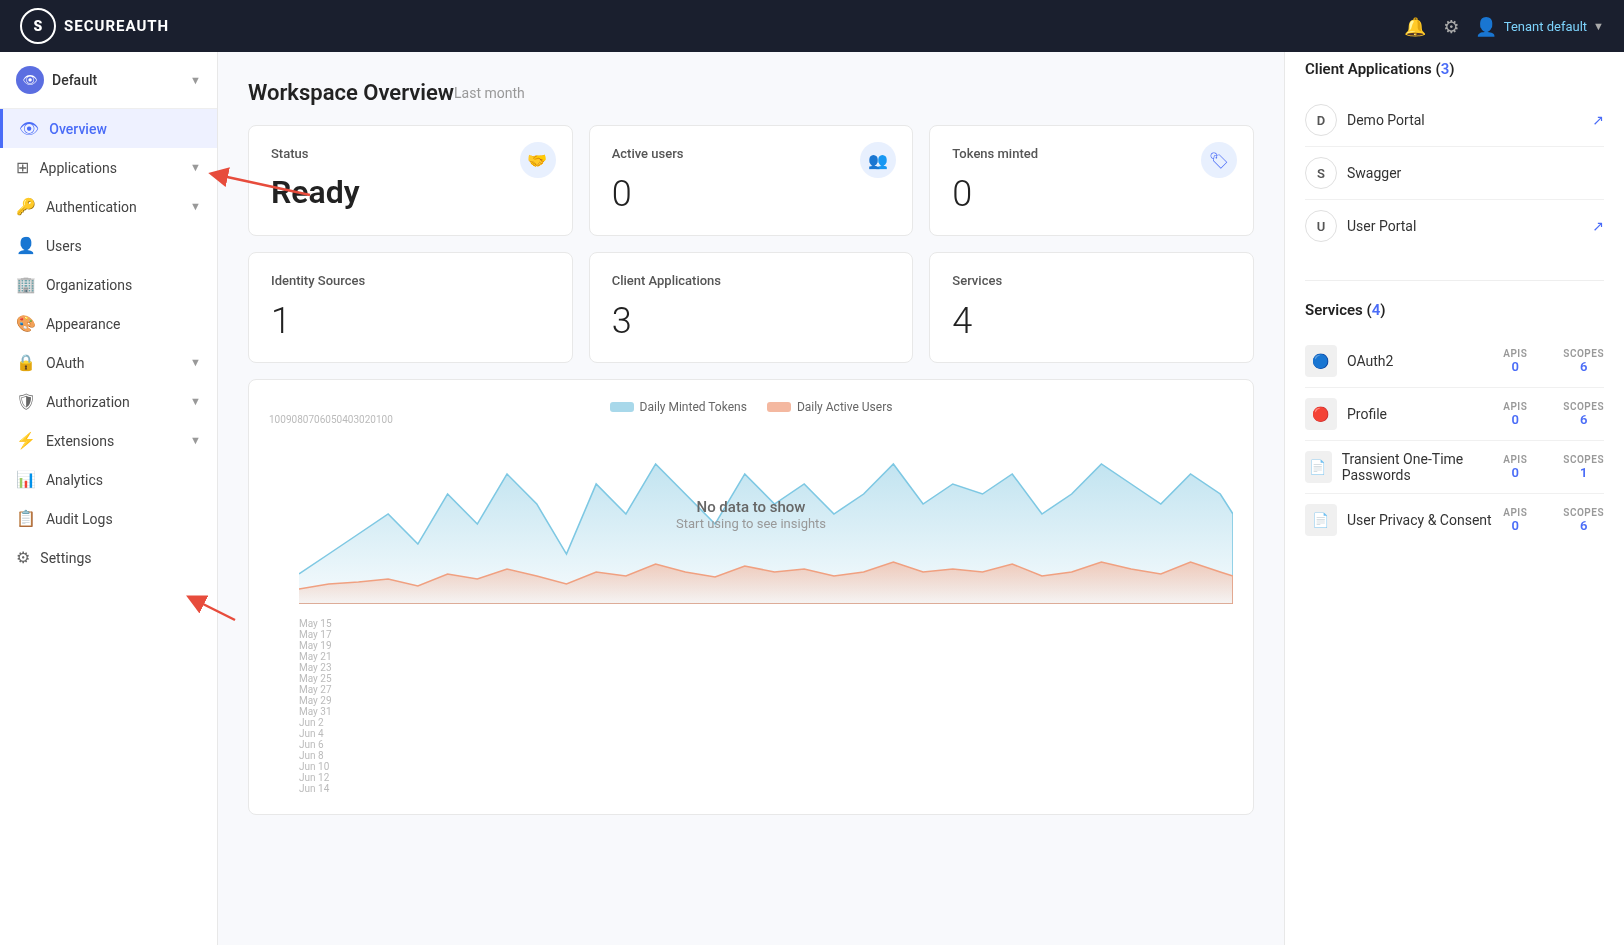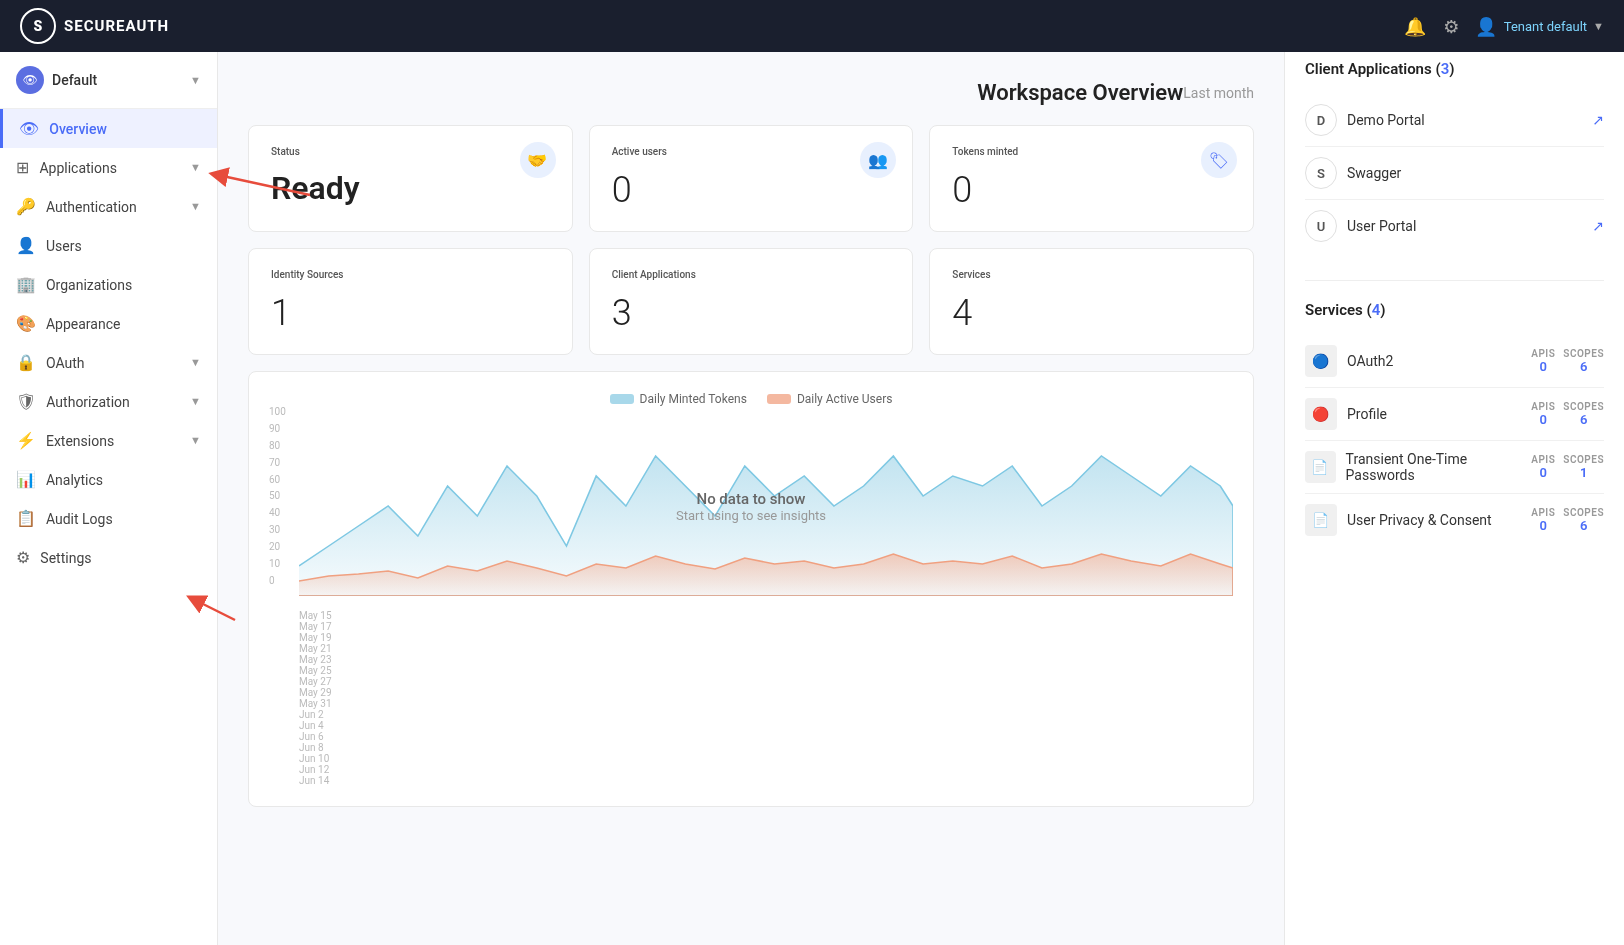--- a/index.html
+++ b/index.html
@@ -75,37 +75,37 @@
 
     
     .main {
       flex: 1;
       overflow-y: auto;
       padding: 28px 30px;
       background: #f8f9fc;
     }
 
     .page-header {
-      display: flex; align-items: center; justify-content: flex-end;
+      display: flex; align-items: center; justify-content: flex-start;
       margin-bottom: 20px;
     }
     .page-title { font-size: 22px; font-weight: 600; color: #222; }
     .last-month { font-size: 14px; color: #999; }
 
     
     .stats-row {
       display: grid; grid-template-columns: 1fr 1fr 1fr;
       gap: 16px; margin-bottom: 16px;
     }
     .stat-card {
       background: #fff; border: 1px solid #e8e8e8;
       border-radius: 8px; padding: 20px 22px;
       position: relative;
     }
-    .stat-label { font-size: 10px; color: #555; font-weight: 500; margin-bottom: 12px; }
+    .stat-label { font-size: 13px; color: #555; font-weight: 500; margin-bottom: 12px; }
     .stat-value { font-size: 36px; font-weight: 300; color: #222; }
     .stat-value.ready { font-size: 32px; font-weight: 600; }
     .stat-icon {
       position: absolute; top: 16px; right: 16px;
       width: 36px; height: 36px; border-radius: 50%;
       background: #e8f0fe; display: flex; align-items: center; justify-content: center;
       font-size: 16px; color: #4a6cf7;
     }
 
     
@@ -126,21 +126,21 @@
     .chart-no-data {
       position: absolute; top: 50%; left: 50%; transform: translate(-50%, -50%);
       text-align: center; z-index: 2;
     }
     .chart-no-data-title { font-size: 15px; color: #666; font-weight: 500; }
     .chart-no-data-sub { font-size: 13px; color: #999; }
 
     
     .chart-y-labels {
       position: absolute; left: 0; top: 0; bottom: 20px;
-      display: flex; flex-direction: column; justify-content: space-between;
+      display: flex; flex-direction: row; justify-content: space-between;
       font-size: 10px; color: #bbb;
     }
     .chart-x-labels {
       display: flex; justify-content: space-between;
       font-size: 10px; color: #bbb; margin-top: 4px;
       padding-left: 30px;
       flex-direction: column;
     }
 
     
@@ -183,21 +183,21 @@
     .service-item-row {
       display: flex; align-items: center; justify-content: space-between;
     }
     .service-item-left { display: flex; align-items: center; gap: 10px; }
     .service-icon {
       width: 32px; height: 32px; border-radius: 4px;
       background: #f0f0f0; display: flex; align-items: center; justify-content: center;
       font-size: 14px;
     }
     .service-name { font-size: 14px; color: #333; }
-    .service-stats { display: flex; gap: 8px; }
+    .service-stats { display: flex; gap: 36px; }
     .service-stat { text-align: center; }
     .service-stat-label { font-size: 10px; color: #999; font-weight: 600; letter-spacing: 0.5px; }
     .service-stat-value { font-size: 13px; color: #4a6cf7; font-weight: 600; }
 
     
     ::-webkit-scrollbar { width: 4px; }
     ::-webkit-scrollbar-track { background: transparent; }
     ::-webkit-scrollbar-thumb { background: #ddd; border-radius: 2px; }
   </style>
 </head>

